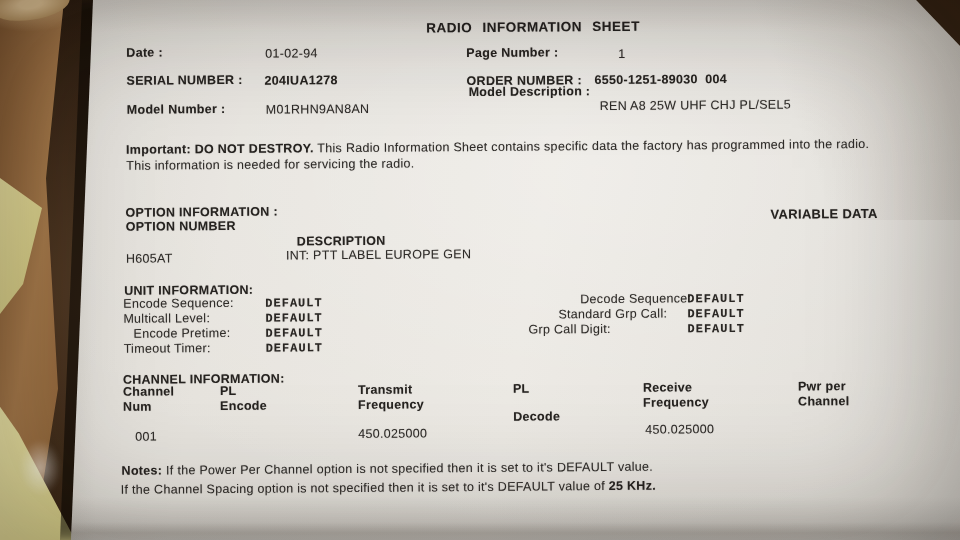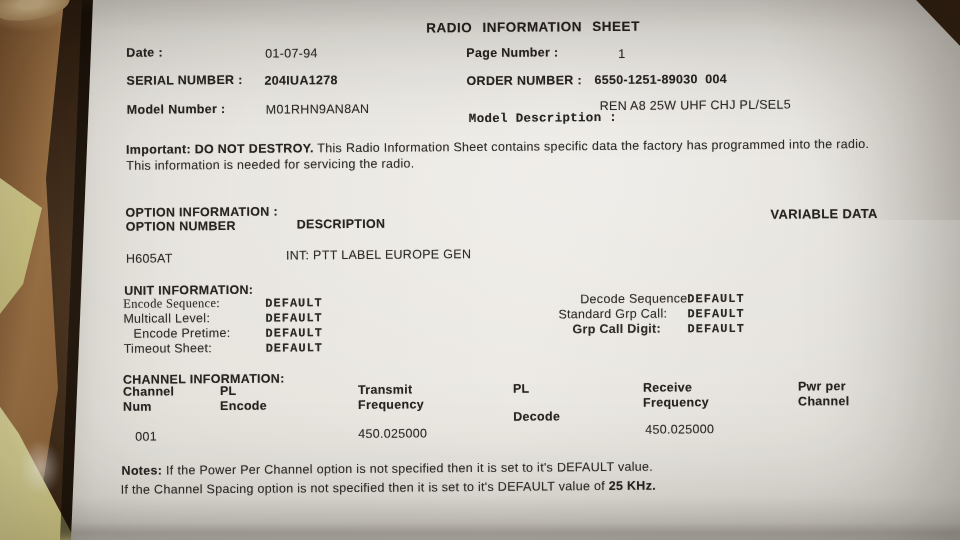--- a/index.html
+++ b/index.html
@@ -103,62 +103,62 @@
 
   <div class="paper">
     <div class="crease"></div>
     <div class="fold"></div>
 
     <div class="content">
 
       <div class="t title" style="left:428px; top:20px;">RADIO INFORMATION SHEET</div>
 
       <div class="t b" style="left:128px; top:43px;">Date :</div>
-      <div class="t" style="left:267px; top:45px;">01-07-94</div>
+      <div class="t" style="left:267px; top:45px;">01-02-94</div>
       <div class="t b" style="left:468px; top:46px;">Page Number :</div>
       <div class="t" style="left:620px; top:48px;">1</div>
 
       <div class="t b" style="left:128px; top:71px;">SERIAL NUMBER :</div>
       <div class="t b" style="left:266px; top:72px;">204IUA1278</div>
       <div class="t b" style="left:468px; top:74px;">ORDER NUMBER :</div>
       <div class="t b" style="left:596px; top:74px;">6550-1251-89030  004</div>
 
       <div class="t b" style="left:128px; top:100px;">Model Number :</div>
       <div class="t" style="left:267px; top:101px;">M01RHN9AN8AN</div>
-      <div class="t b" style="left:470px; top:112px;font-family:Liberation Mono, monospace;">Model Description :</div>
+      <div class="t b" style="left:470px; top:85px;">Model Description :</div>
       <div class="t" style="left:601px; top:100px;">REN A8 25W UHF CHJ PL/SEL5</div>
 
       <div class="t" style="left:127px; top:140px;"><span class="b">Important: DO NOT DESTROY.</span><span> This Radio Information Sheet contains specific data the factory has programmed into the radio.</span></div>
       <div class="t" style="left:127px; top:156px;">This information is needed for servicing the radio.</div>
 
       <div class="t b" style="left:126px; top:203px;">OPTION INFORMATION :</div>
       <div class="t b" style="left:126px; top:217px;">OPTION NUMBER</div>
-      <div class="t b" style="left:287px; top:216px;padding-left:10px;">DESCRIPTION</div>
+      <div class="t b" style="left:287px; top:233px;padding-left:10px;">DESCRIPTION</div>
       <div class="t b" style="left:771px; top:209px; font-size:13px;">VARIABLE DATA</div>
 
       <div class="t" style="left:126px; top:249px;">H605AT</div>
       <div class="t" style="left:286px; top:247px;">INT: PTT LABEL EUROPE GEN</div>
       <div class="t" style="left:771px; top:247px;"></div>
 
       <div class="t b" style="left:124px; top:281px;">UNIT INFORMATION:</div>
 
-      <div class="t" style="left:123px; top:294px;font-family:Liberation Serif, serif;">Encode Sequence:</div>
+      <div class="t" style="left:123px; top:294px;">Encode Sequence:</div>
       <div class="t mono" style="left:265px; top:295px;">DEFAULT</div>
       <div class="t" style="left:123px; top:309px;">Multicall Level:</div>
       <div class="t mono" style="left:265px; top:310px;">DEFAULT</div>
       <div class="t" style="left:133px; top:324px;">Encode Pretime:</div>
       <div class="t mono" style="left:265px; top:325px;">DEFAULT</div>
-      <div class="t" style="left:123px; top:339px;">Timeout Sheet:</div>
+      <div class="t" style="left:123px; top:339px;">Timeout Timer:</div>
       <div class="t mono" style="left:265px; top:340px;">DEFAULT</div>
 
       <div class="t" style="left:541px; top:293px;margin-left:39px;">Decode Sequence:</div>
       <div class="t mono" style="left:687px; top:294px;">DEFAULT</div>
       <div class="t" style="left:558px; top:308px;">Standard Grp Call:</div>
       <div class="t mono" style="left:687px; top:309px;">DEFAULT</div>
-      <div class="t" style="left:572px; top:323px;font-weight:bold;">Grp Call Digit:</div>
+      <div class="t" style="left:528px; top:323px;">Grp Call Digit:</div>
       <div class="t mono" style="left:687px; top:324px;">DEFAULT</div>
 
       <div class="t b" style="left:122px; top:370px;">CHANNEL INFORMATION:</div>
 
       <div class="t b" style="left:122px; top:382px;">Channel</div>
       <div class="t b" style="left:122px; top:397px;">Num</div>
       <div class="t b" style="left:219px; top:382px;">PL</div>
       <div class="t b" style="left:219px; top:397px;">Encode</div>
       <div class="t b" style="left:357px; top:382px;">Transmit</div>
       <div class="t b" style="left:357px; top:397px;">Frequency</div>

